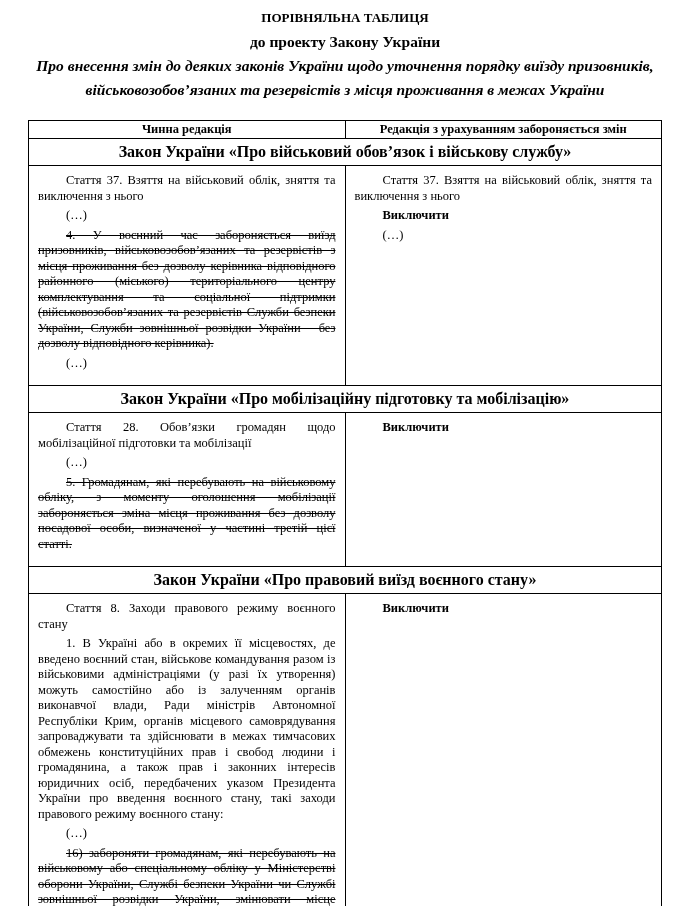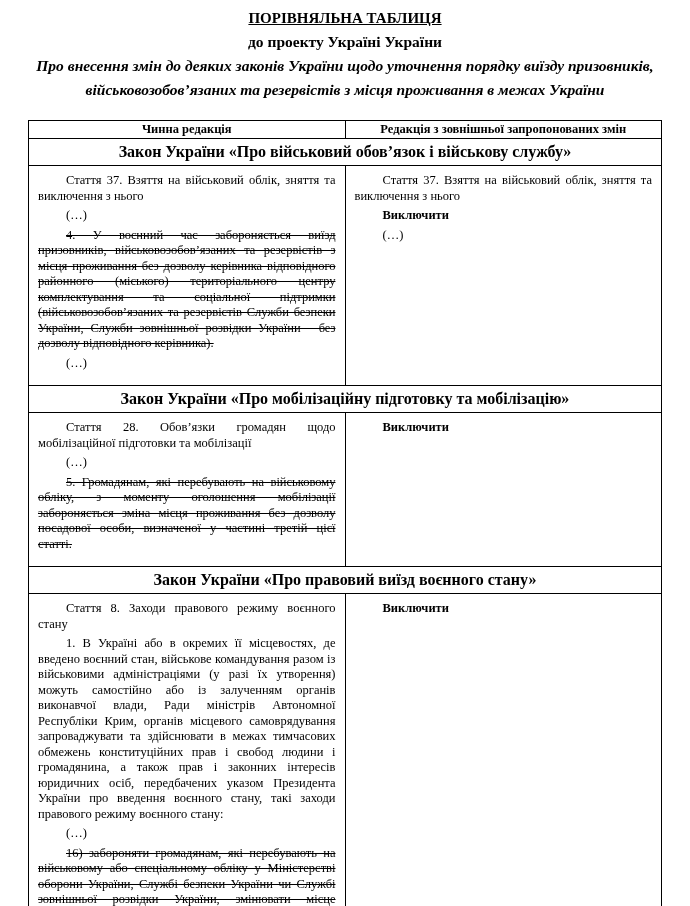--- a/index.html
+++ b/index.html
@@ -7,21 +7,21 @@
     width: 690px;
     height: 906px;
     overflow: hidden;
     background: #ffffff;
     color: #000000;
     font-family: "Liberation Serif", serif;
   }
   .page { padding: 6px 28px 0; }
 
   .doc-title { text-align: center; font-weight: bold; }
-  .t1 { font-size: 15px; line-height: 24px; text-decoration: underline; }
+  .t1 { font-size: 13px; line-height: 24px; }
   .t2 { font-size: 15.5px; line-height: 24px; }
   .t3 { max-width: 625px; margin: 0 auto; font-style: italic; }
 
   table.cmp {
     border-collapse: collapse;
     width: 100%;
     margin-top: 18px;
     table-layout: fixed;
   }
   table.cmp th, table.cmp td { border: 1px solid #000; vertical-align: top; }
@@ -55,29 +55,29 @@
   .mt2 { margin-top: 60px; }
   .mt3 { margin-top: 300px; }
 </style>
 </head>
 <body>
 
 <div class="page">
 
   <div class="doc-title">
     <div class="t1">ПОРІВНЯЛЬНА ТАБЛИЦЯ</div>
-    <div class="t2">до проекту Україні України</div>
+    <div class="t2">до проекту Закону України</div>
     <div class="t2 t3">Про внесення змін до деяких законів України щодо уточнення порядку виїзду призовників, військовозобов’язаних та резервістів з місця проживання в межах України</div>
   </div>
 
   <table class="cmp">
     <tbody>
         <tr>
       <th class="colhead">Чинна редакція</th>
-      <th class="colhead">Редакція з зовнішньої запропонованих змін</th>
+      <th class="colhead">Редакція з урахуванням забороняється змін</th>
     </tr>
 
     <tr>
       <td colspan="2" class="section-title">Закон України «Про військовий обов’язок і військову службу»</td>
     </tr>
     <tr>
       <td class="cell">
         <p>Стаття 37. Взяття на військовий облік, зняття та виключення з нього</p>
         <p class="ellipsis">(…)</p>
         <p class="strike">4. У воєнний час забороняється виїзд призовників, військовозобов’язаних та резервістів з місця проживання без дозволу керівника відповідного районного (міського) територіального центру комплектування та соціальної підтримки (військовозобов’язаних та резервістів Служби безпеки України, Служби зовнішньої розвідки України - без дозволу відповідного керівника).</p>

